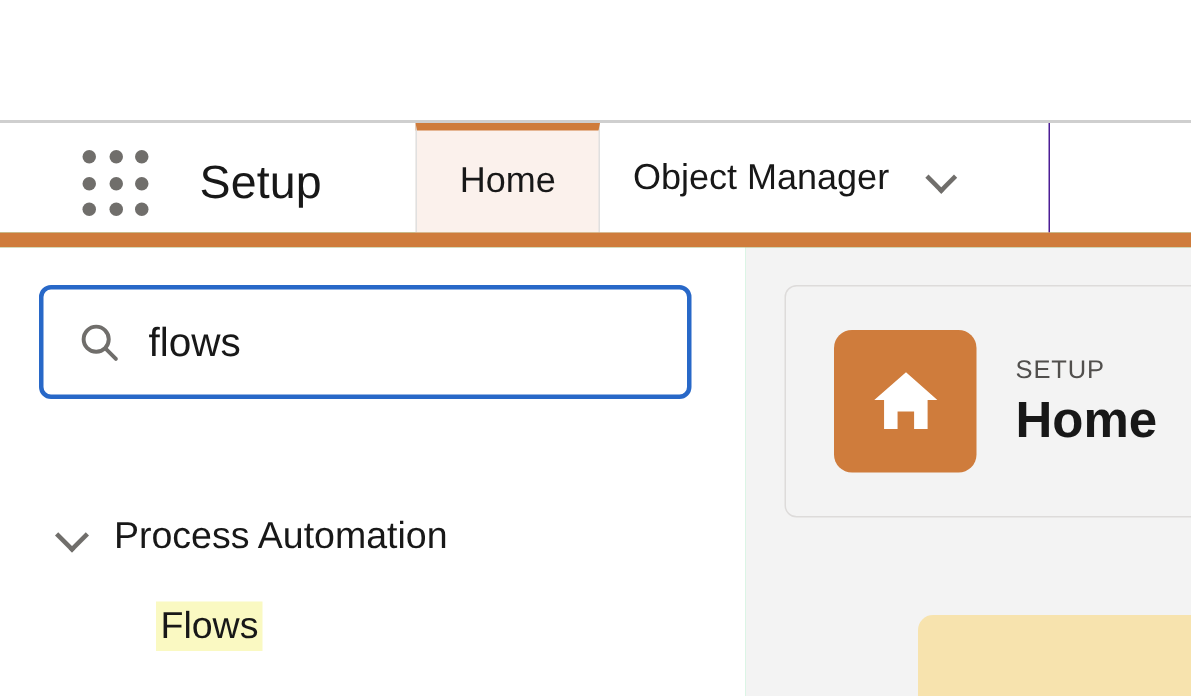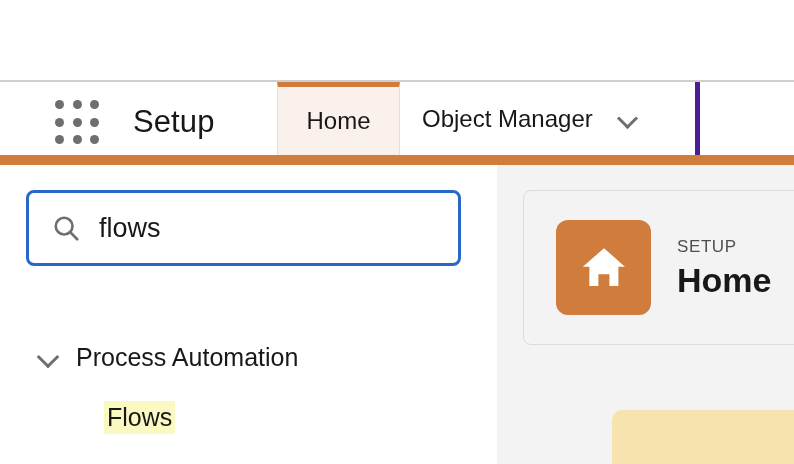--- a/index.html
+++ b/index.html
@@ -98,21 +98,21 @@
     width: 123px;
     background: #fbf1ec;
     border-top: 5px solid #cf7c3c;
     border-left: 1px solid #e0e0e0;
     border-right: 1px solid #e0e0e0;
   }
   .tab-objmgr {
     left: 400px;
     width: 300px;
     background: #ffffff;
-    border-right: 5px solid #4c1d95;
+    border-right: 1px solid #4c1d95;
     padding-left: 22px;
     justify-content: flex-start;
   }
   .tab-objmgr .tab-label { margin-right: 24px; }
   .chev-down {
     display: inline-block;
     width: 22px;
     height: 22px;
     position: relative;
   }

